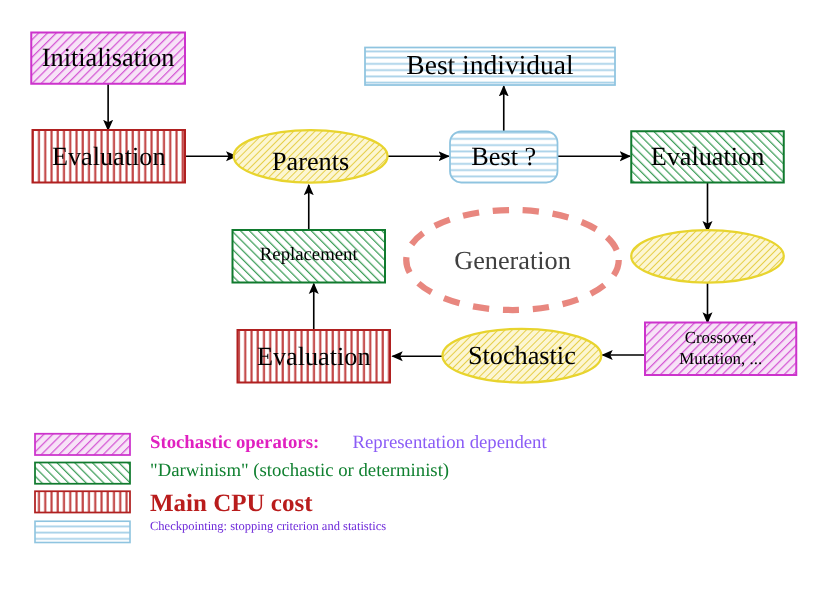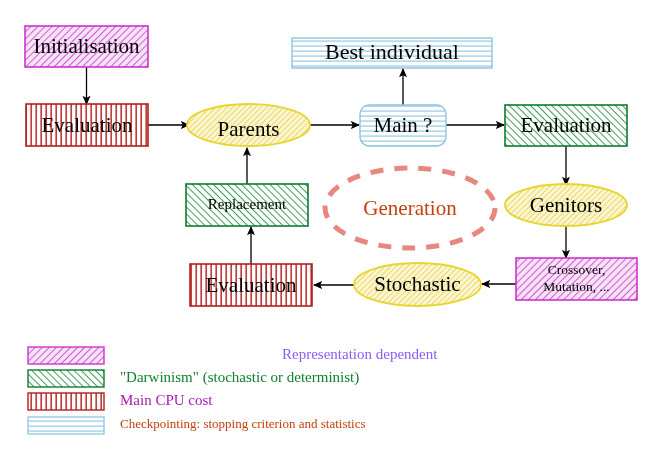--- a/index.html
+++ b/index.html
@@ -38,22 +38,22 @@
     white-space: pre-line;
   }
   .legend-text {
     position: absolute;
     font-family: "Liberation Serif", "DejaVu Serif", serif;
     white-space: nowrap;
   }
   .lg-row1a { font-size: 15px; font-weight: bold; color: #E020C0; }
   .lg-row1b { font-size: 15px; color: #8b5cf6; }
   .lg-row2  { font-size: 15px; color: #108030; }
-  .lg-row3  { font-size: 15px; font-weight: normal; color: #a21caf; }
-  .lg-row4  { font-size: 13px; color: #c2410c; }
+  .lg-row3  { font-size: 20px; font-weight: bold; color: #b91c1c; }
+  .lg-row4  { font-size: 10px; color: #6d28d9; }
 </style>
 </head>
 <body>
 
 <div id="canvas">
 
   <svg id="svg-layer" viewBox="0 0 662 471" xmlns="http://www.w3.org/2000/svg">
     <defs>
 
       <pattern id="hatch-magenta" width="5" height="5" patternUnits="userSpaceOnUse" patternTransform="rotate(45)">
@@ -131,37 +131,37 @@
   </svg>
 
   <div class="node-label" style="left:25px; top:26px; width:123px; height:41px; font-size:21px;">Initialisation</div>
 
   <div class="node-label" style="left:26px; top:104px; width:122px; height:42px; font-size:21px;">Evaluation</div>
 
   <div class="node-label" style="left:292px; top:36px; width:200px; height:32px; font-size:22px;">Best individual</div>
 
   <div class="node-label" style="left:187px; top:108px; width:123px; height:42px; font-size:21px;">Parents</div>
 
-  <div class="node-label" style="left:360px; top:105px; width:86px; height:41px; font-size:21px;">Main ?</div>
+  <div class="node-label" style="left:360px; top:105px; width:86px; height:41px; font-size:21px;">Best ?</div>
 
   <div class="node-label" style="left:505px; top:105px; width:122px; height:41px; font-size:21px;">Evaluation</div>
 
-  <div class="node-label" style="left:505px; top:184px; width:122px; height:42px; font-size:21px;">Genitors</div>
 
   <div class="node-label" style="left:516px; top:258px; width:121px; height:42px; font-size:13.5px; line-height:1.25;">Crossover,
 Mutation, ...</div>
 
   <div class="node-label" style="left:354px; top:263px; width:127px; height:43px; font-size:21px;">Stochastic</div>
 
   <div class="node-label" style="left:190px; top:264px; width:122px; height:42px; font-size:21px;">Evaluation</div>
 
   <div class="node-label" style="left:186px; top:184px; width:122px; height:42px; font-size:15px;">Replacement</div>
 
-  <div class="node-label" style="left:325px; top:168px; width:170px; height:80px; font-size:21px; color:#c2410c;">Generation</div>
+  <div class="node-label" style="left:325px; top:168px; width:170px; height:80px; font-size:21px; color:#404040;">Generation</div>
 
+  <div class="legend-text lg-row1a" style="left:120px; top:346px;">Stochastic operators:</div>
   <div class="legend-text lg-row1b" style="left:282px; top:346px;">Representation dependent</div>
 
   <div class="legend-text lg-row2" style="left:120px; top:369px;">"Darwinism" (stochastic or determinist)</div>
 
   <div class="legend-text lg-row3" style="left:120px; top:392px;">Main CPU cost</div>
 
   <div class="legend-text lg-row4" style="left:120px; top:416px;">Checkpointing: stopping criterion and statistics</div>
 
 </div>
 

